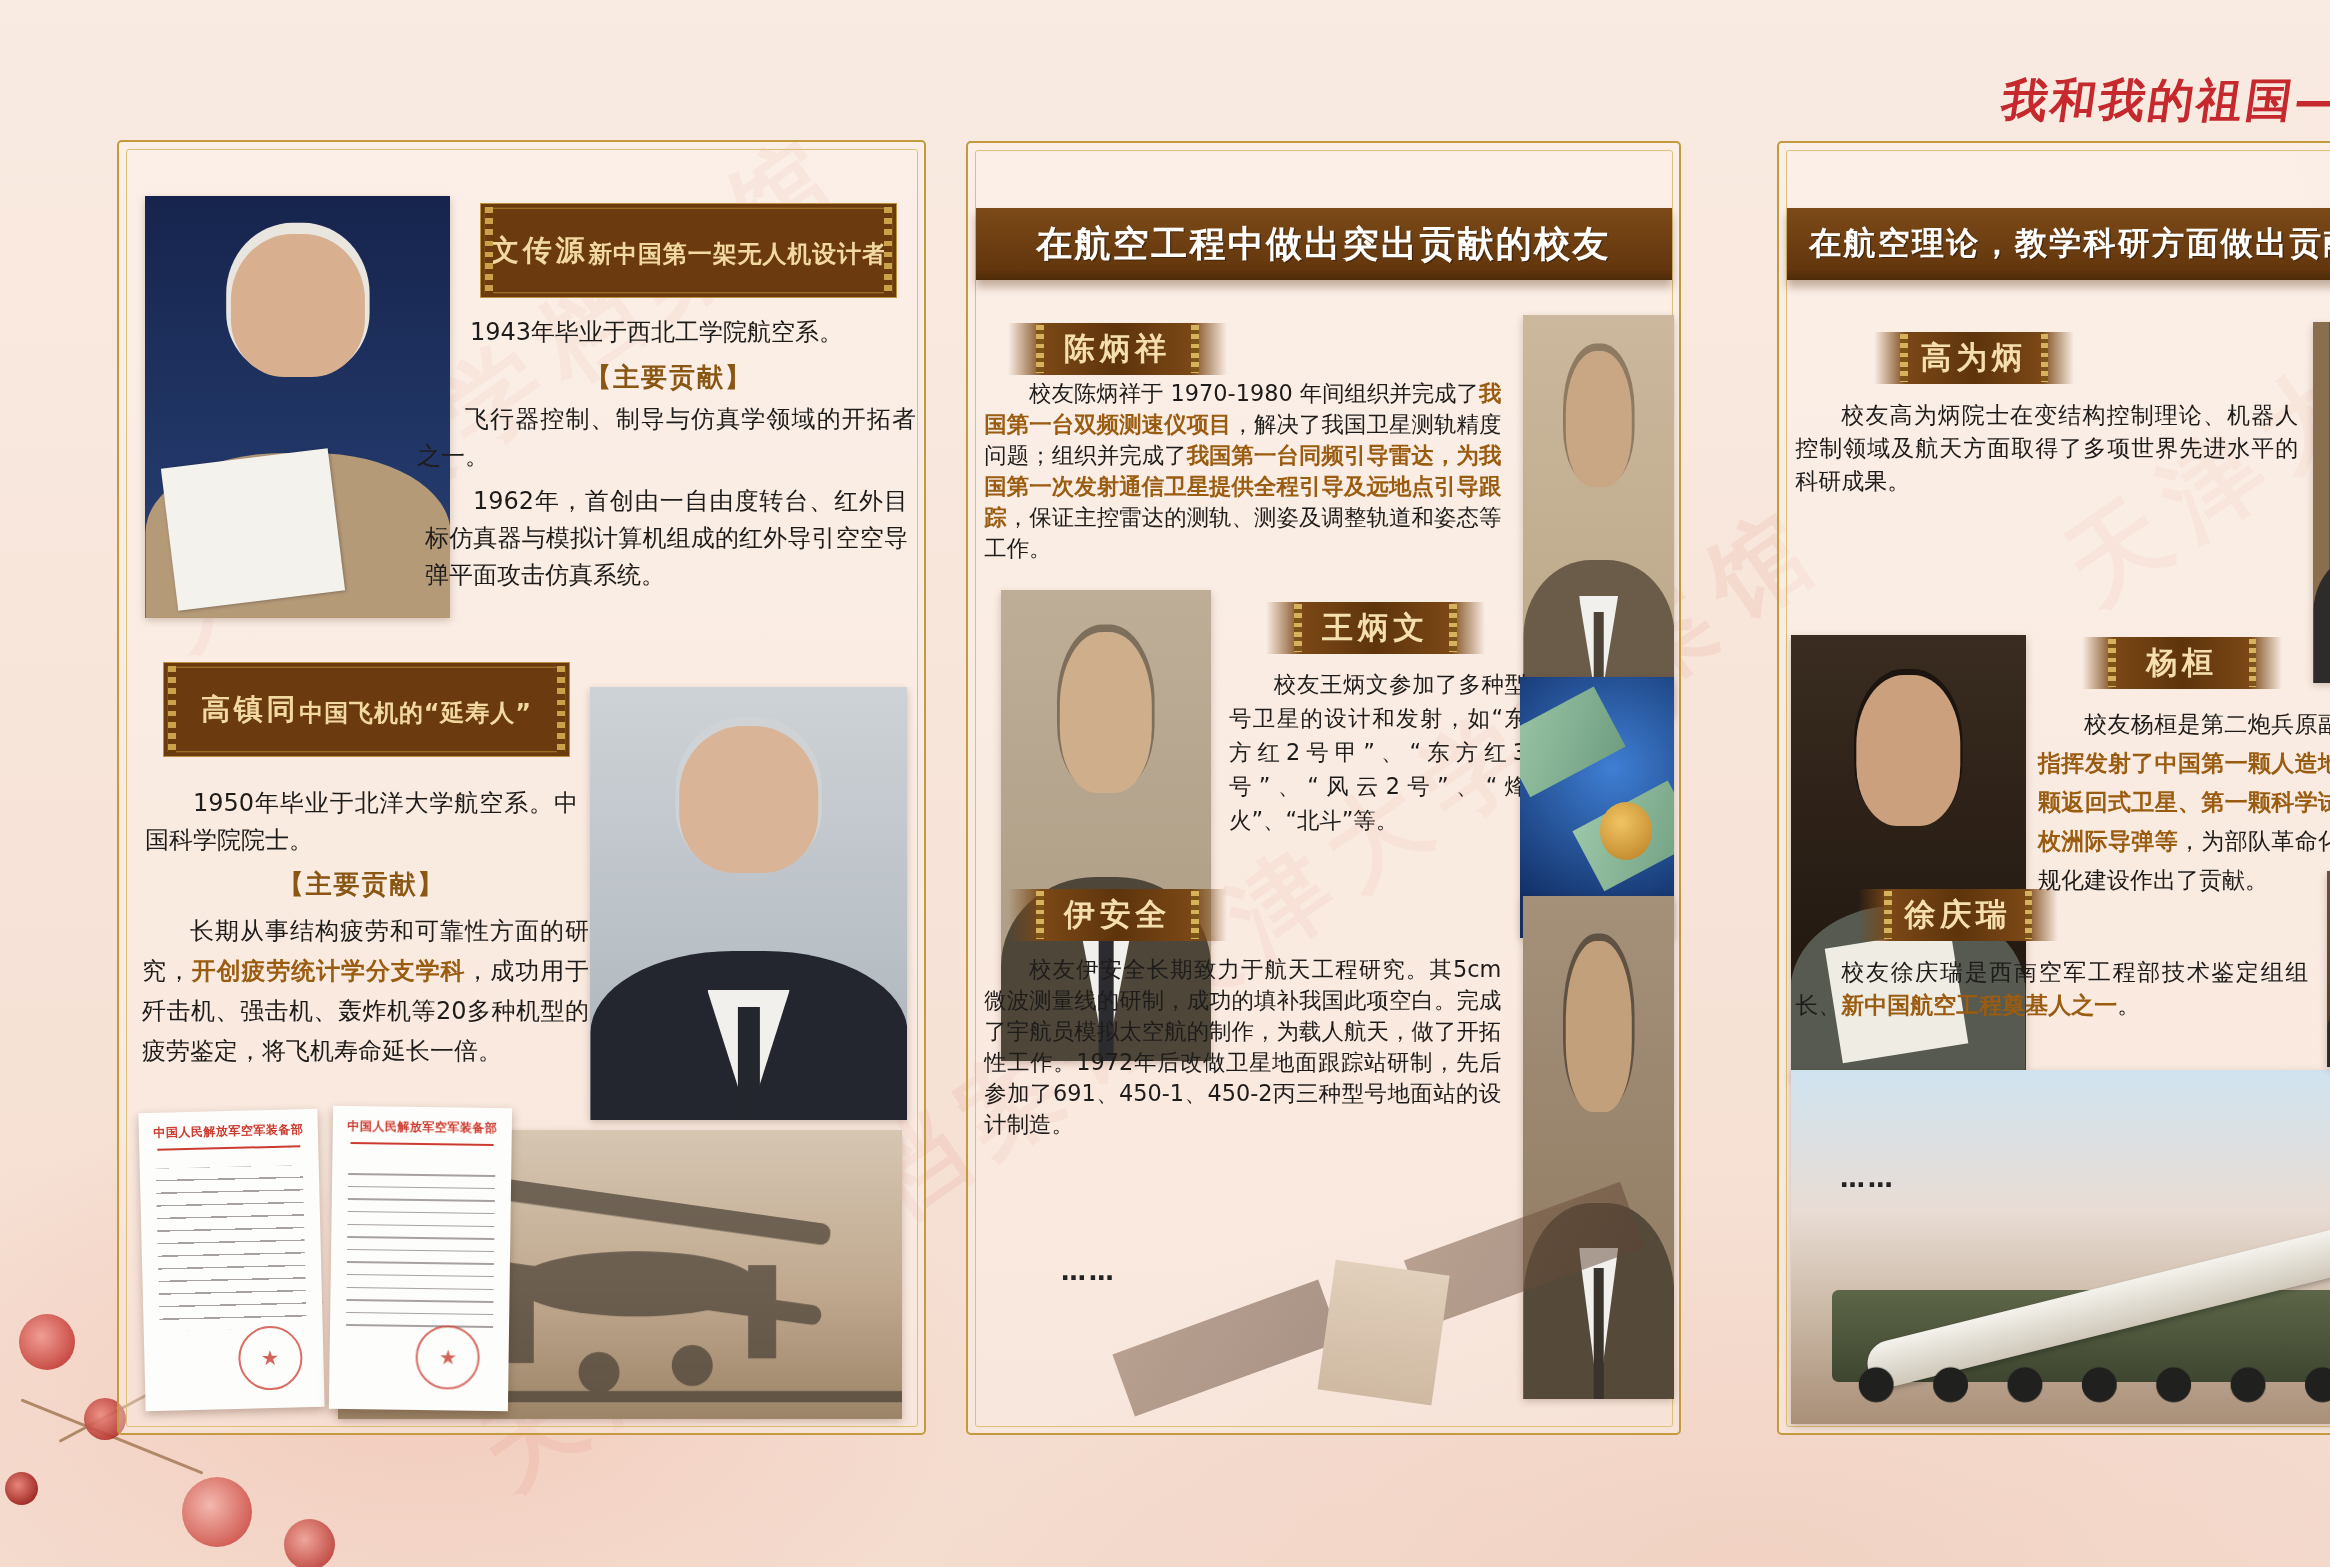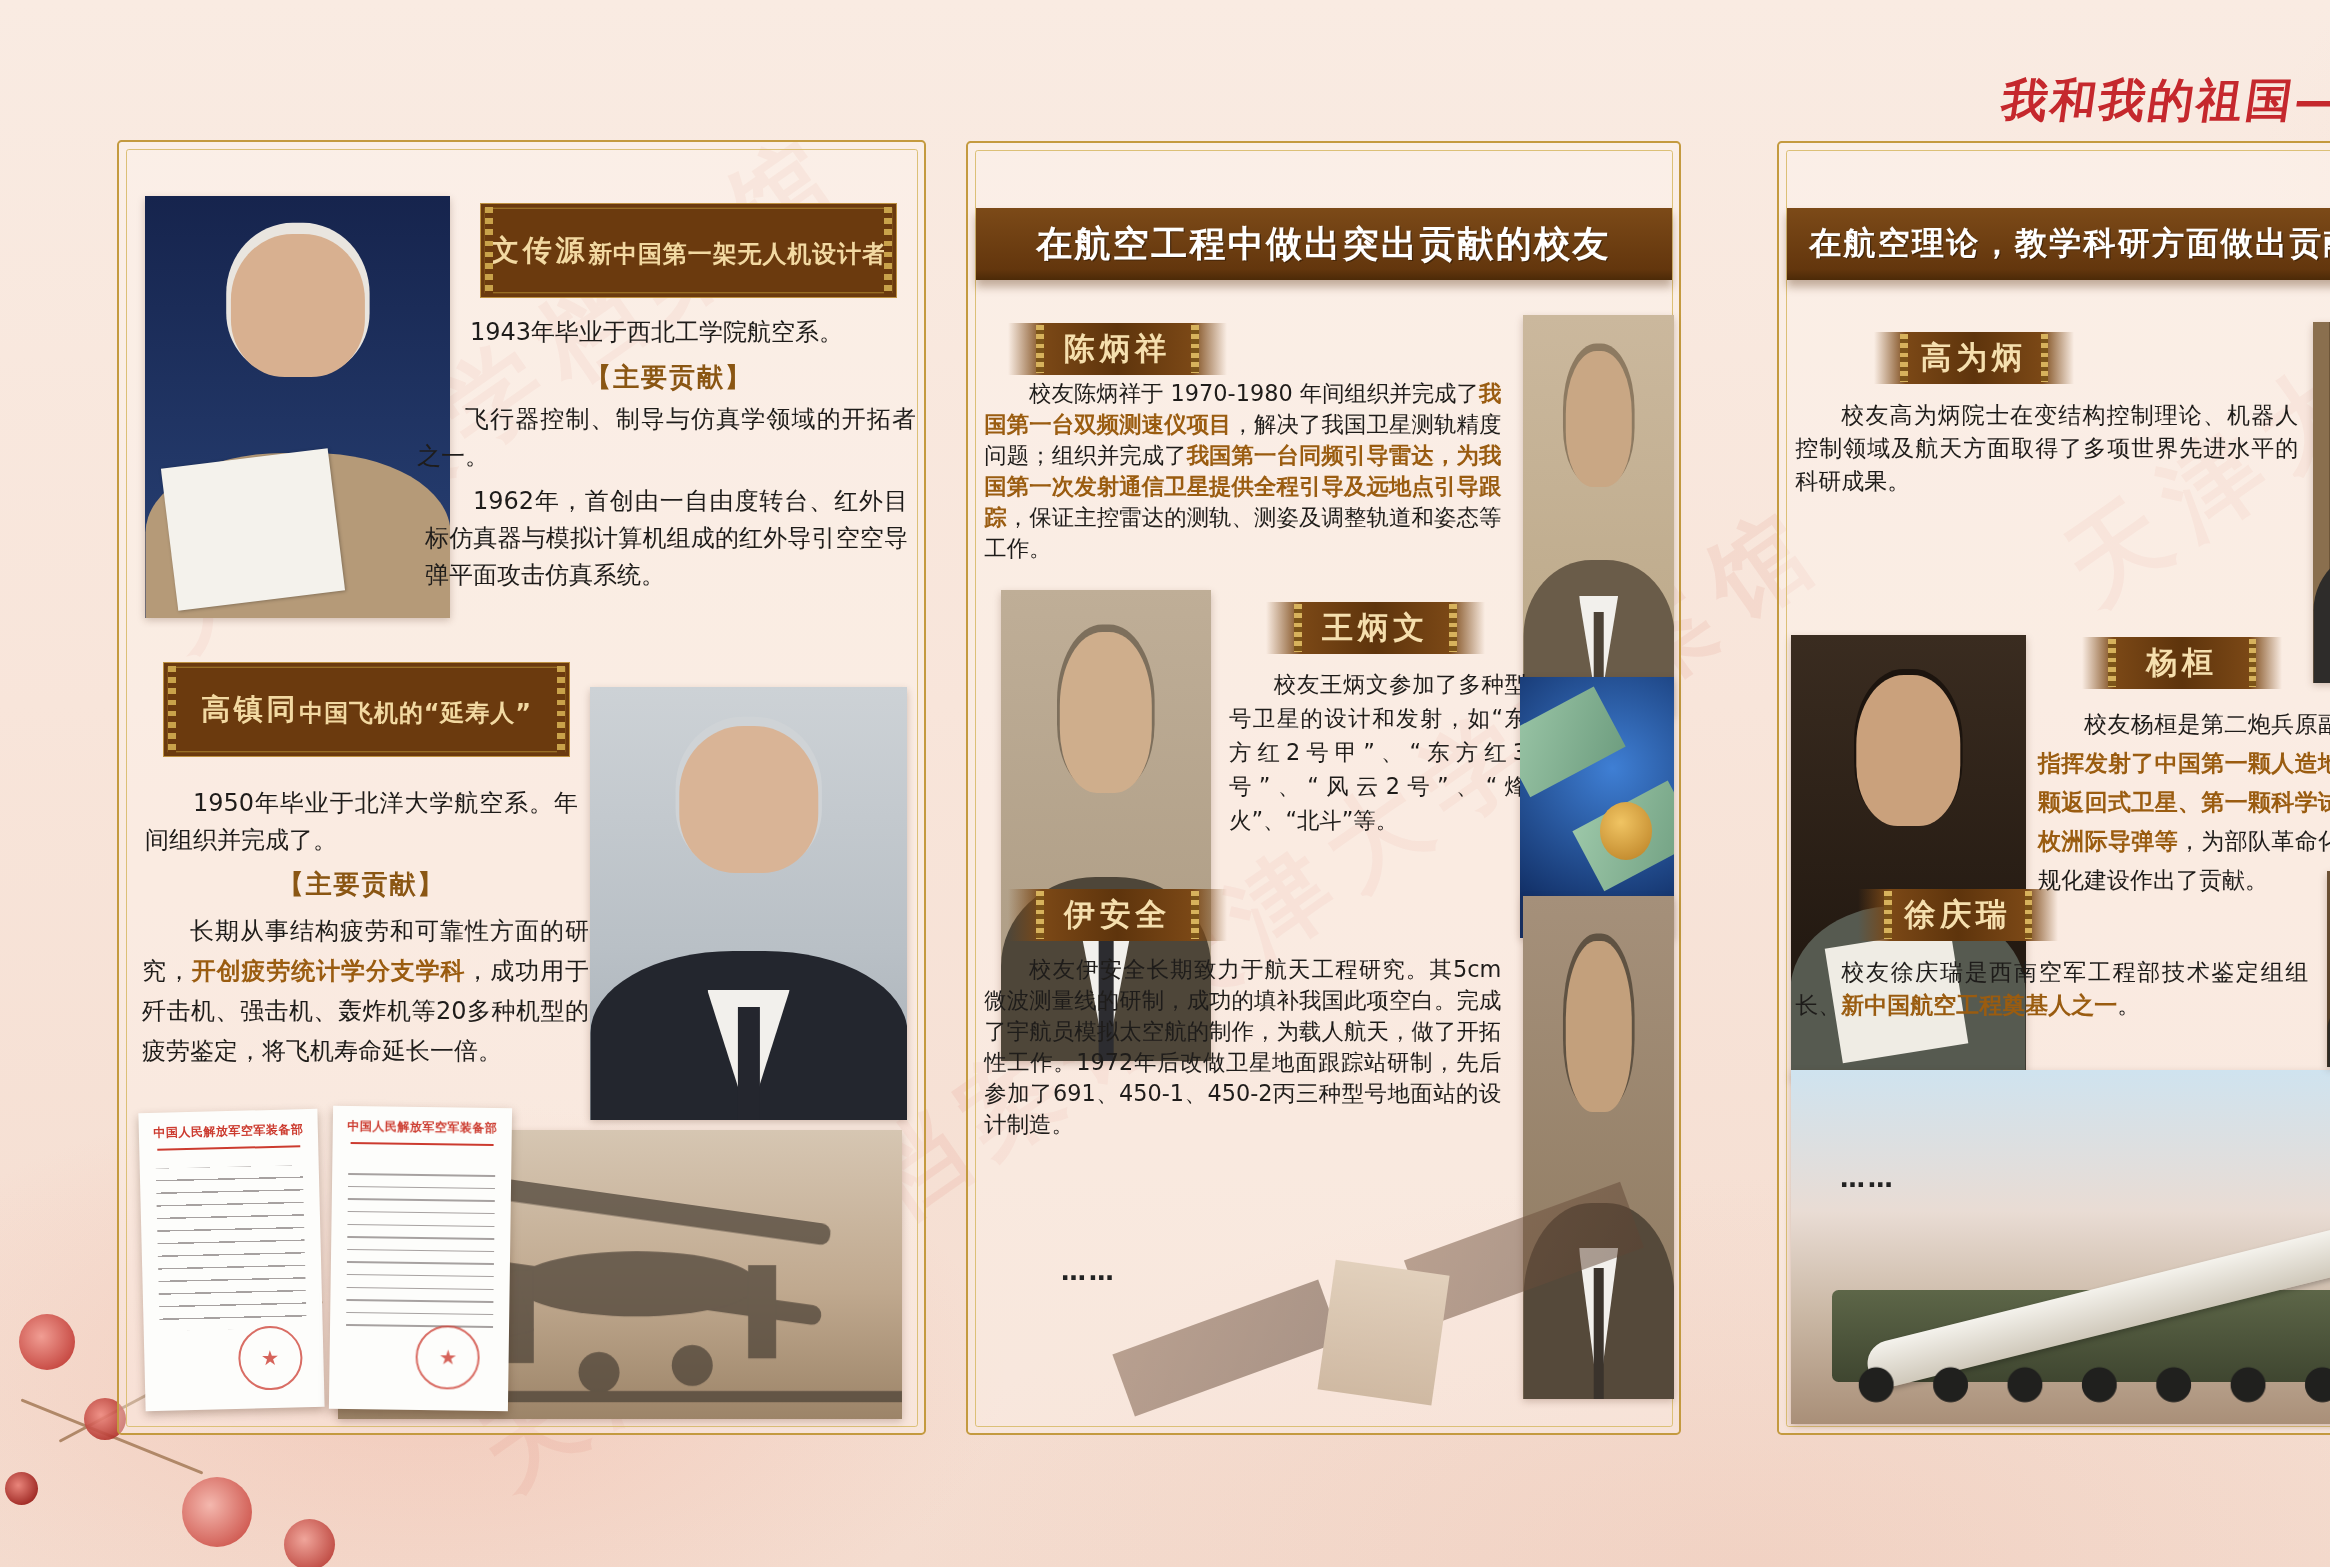--- a/index.html
+++ b/index.html
@@ -98,21 +98,21 @@
       <div class="hb-name">高镇同</div>
       <div class="hb-sub">中国飞机的“延寿人”</div>
     </div>
 
     <div class="photo" style="left:471px;top:545px;width:317px;height:433px;background:linear-gradient(180deg,#cdd2d6,#b9c0c6 60%,#a7aeb5);">
       <div class="p-head" style="background:#d9b496;box-shadow:0 -5.6px 0 3.7px #cfd3d6;"></div>
       <div class="p-body" style="background:#23262e;"></div>
       <div class="p-shirt"></div>
       <div class="p-tie"></div>
     </div>
-    <p class="btext indent" style="left:26px;top:643px;width:433px;font-size:24px;line-height:37px;margin:0;">1950年毕业于北洋大学航空系。年间组织并完成了。</p>
+    <p class="btext indent" style="left:26px;top:643px;width:433px;font-size:24px;line-height:37px;margin:0;">1950年毕业于北洋大学航空系。中国科学院院士。</p>
     <div class="label" style="left:26px;top:725px;width:433px;font-size:26px;">【主要贡献】</div>
     <p class="btext indent" style="left:23px;top:769px;width:447px;font-size:24px;line-height:40px;margin:0;"><span>长期从事结构疲劳和可靠性方面的研究，</span><span class="hl">开创疲劳统计学分支学科</span><span>，成功用于歼击机、强击机、轰炸机等20多种机型的疲劳鉴定，将飞机寿命延长一倍。</span></p>
 
     <div class="photo" style="left:219px;top:988px;width:564px;height:289px;background:linear-gradient(180deg,#d6c6b2,#c0a98f 55%,#9c english8468 100%);background:linear-gradient(180deg,#d6c6b2,#c0a98f 55%,#9c8468 100%);z-index:1;">
       <svg viewBox="0 0 1210 620" style="position:absolute;inset:0;">
         <g fill="#4a4036" opacity="0.72">
           <rect x="300" y="150" width="760" height="46" rx="20" transform="rotate(8 680 170)"></rect>
           <rect x="340" y="330" width="700" height="42" rx="20" transform="rotate(8 690 350)"></rect>
           <ellipse cx="640" cy="330" rx="260" ry="70"></ellipse>
           <rect x="360" y="300" width="60" height="200"></rect>

